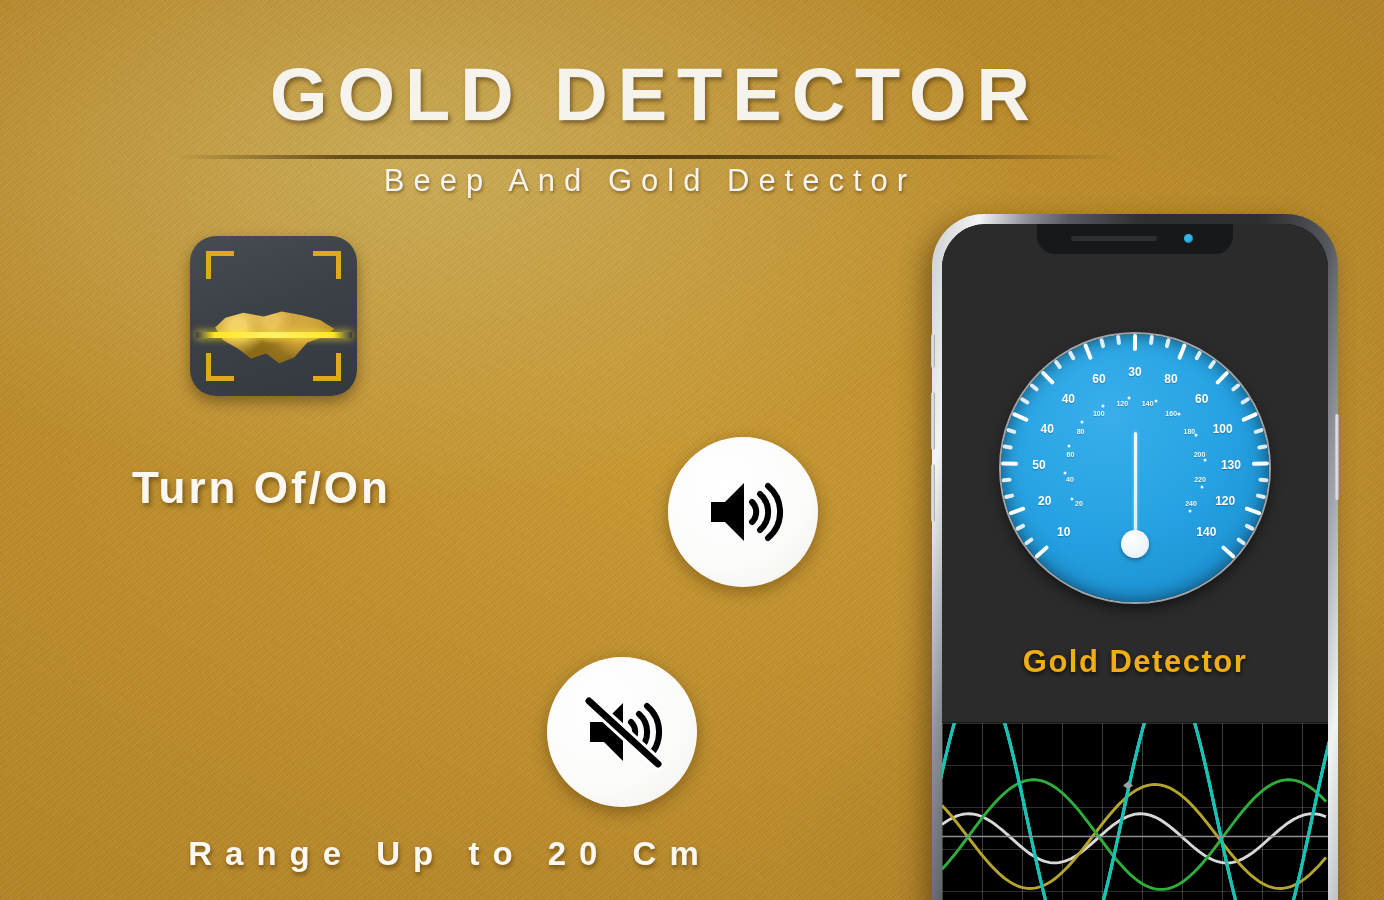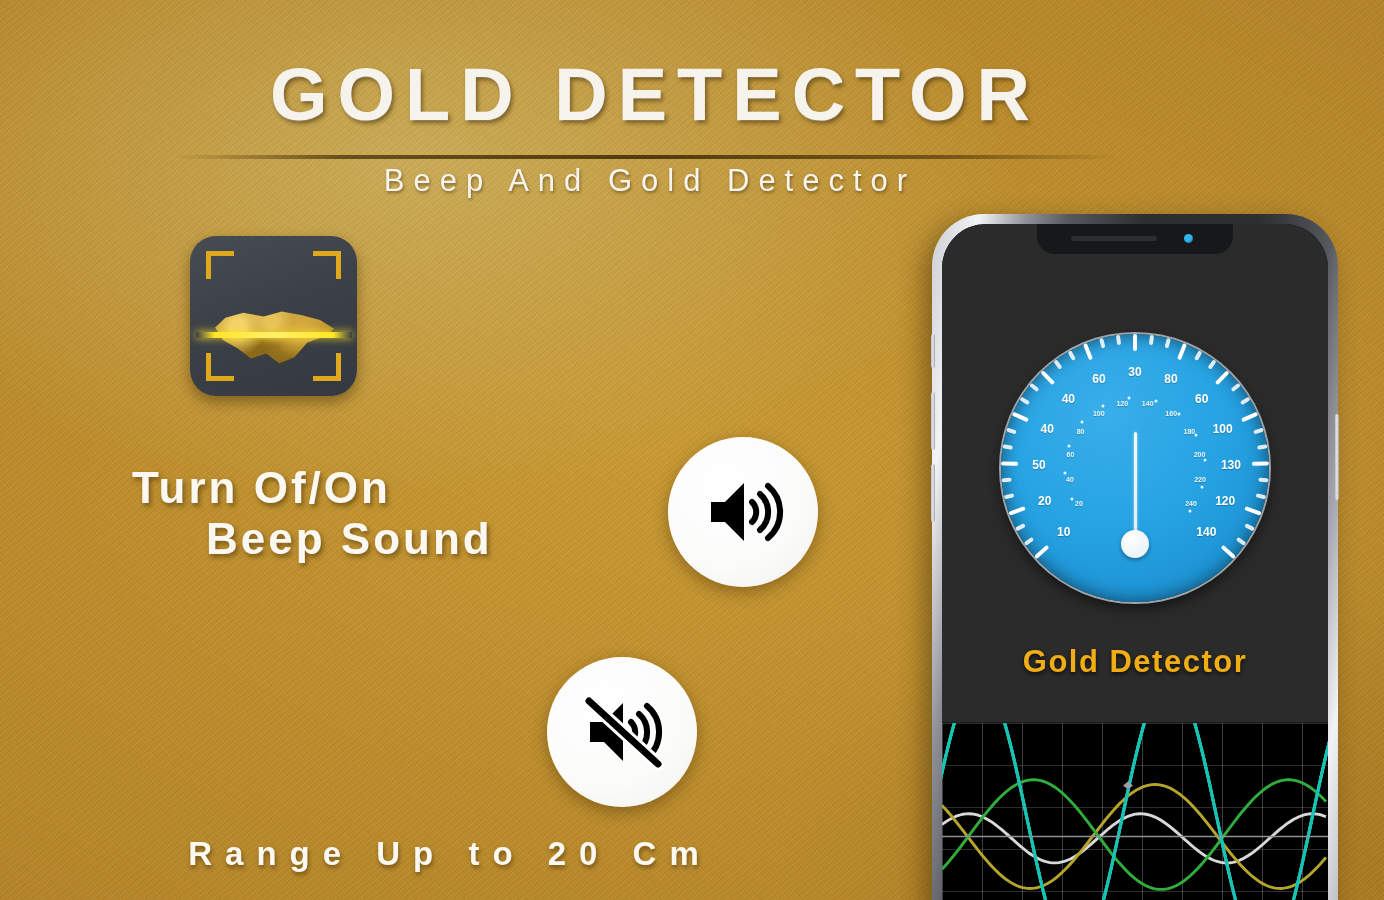--- a/index.html
+++ b/index.html
@@ -220,21 +220,20 @@
   <span class="brk tl"></span>
   <span class="brk tr"></span>
   <span class="brk bl"></span>
   <span class="brk br"></span>
   <span class="nugget"></span>
   <span class="scanline"></span>
 </div>
 
 <div class="beep">
   <span class="l1">Turn Of/On</span>
-  <span class="l2">Beep Sound</span>
 </div>
 
 <div class="range">Range Up to 20 Cm</div>
 
 <div class="spk on">
   <svg width="88" height="88" viewBox="0 0 88 88">
     <path d="M12 34 H26 L45 15 V73 L26 54 H12 Z" fill="#000"></path>
     <path d="M53 34 a14 14 0 0 1 0 20" stroke="#000" stroke-width="6" fill="none" stroke-linecap="round"></path>
     <path d="M61 26 a24 24 0 0 1 0 36" stroke="#000" stroke-width="6" fill="none" stroke-linecap="round"></path>
     <path d="M69 18 a34 34 0 0 1 0 52" stroke="#000" stroke-width="6" fill="none" stroke-linecap="round"></path>

